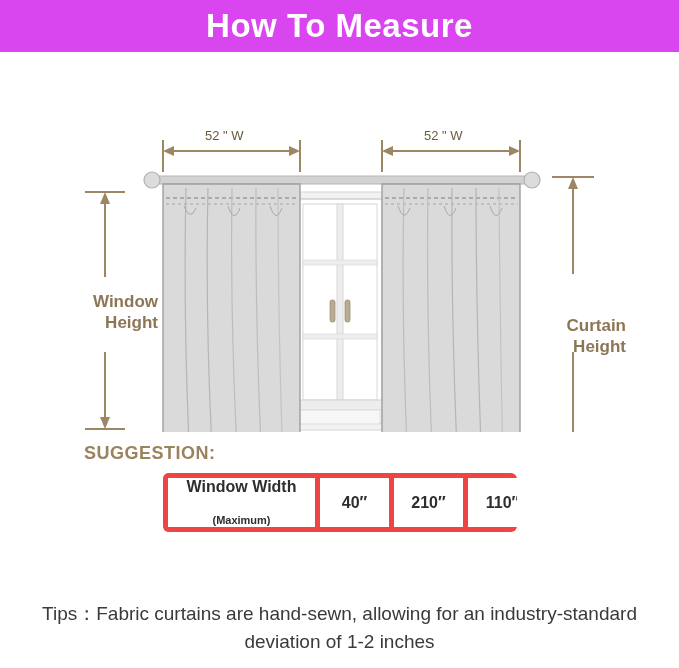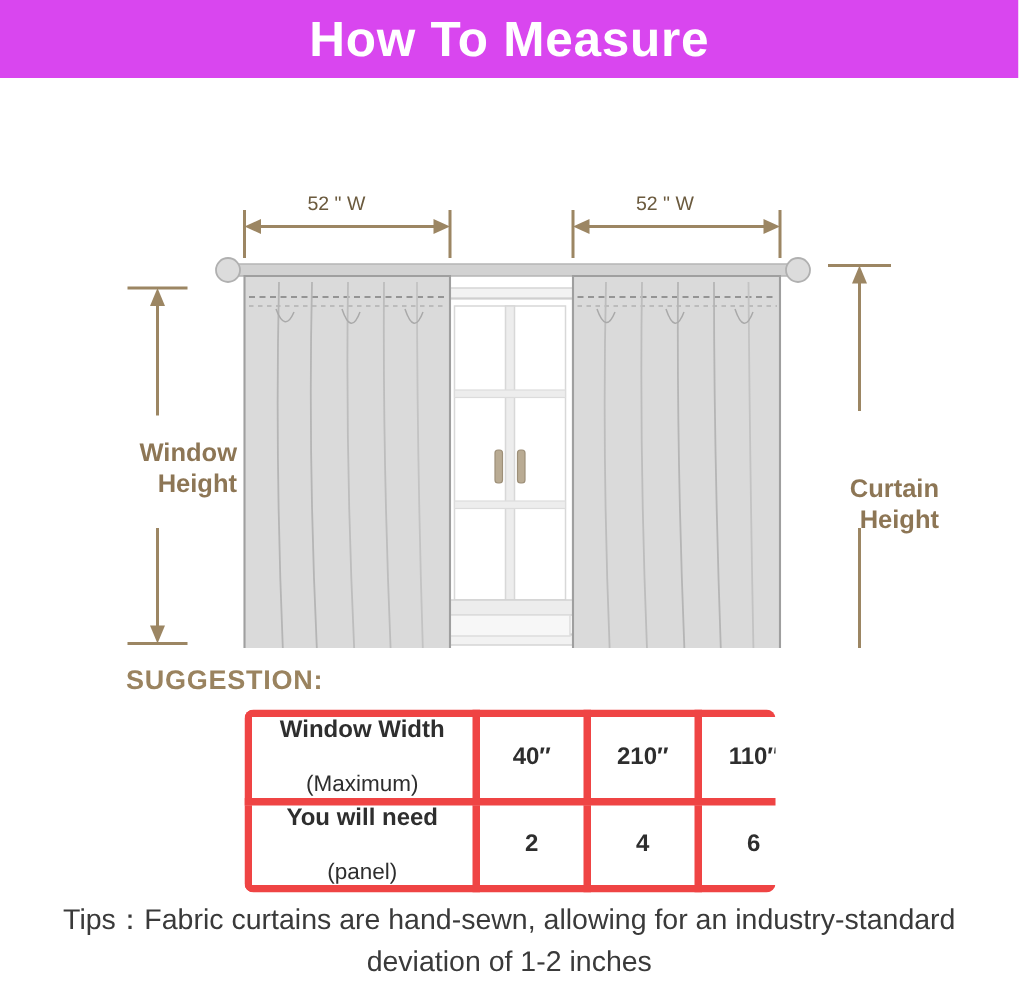--- a/index.html
+++ b/index.html
@@ -93,22 +93,22 @@
     font-weight: bold;
     color: #2e2e2e;
     padding: 0;
   }
   table.suggest td.label-cell {
     width: 147px;
     line-height: 1.15;
   }
   td.label-cell .sub {
     display: block;
-    font-size: 15px;
-    font-weight: normal;
+    font-size: 11px;
+    font-weight: bold;
     color: #2e2e2e;
     margin-top: 18px;
   }
   table.suggest td.val {
     width: 69px;
     font-size: 16px;
   }
   
   .table-wrap { border-radius: 6px; overflow: hidden; }
 
@@ -235,28 +235,19 @@
     <tbody>
       <tr>
         <td class="label-cell">
           <span>Window Width</span>
           <span class="sub">(Maximum)</span>
         </td>
         <td class="val">40″</td>
         <td class="val">210″</td>
         <td class="val">110″</td>
       </tr>
-      <tr>
-        <td class="label-cell">
-          <span>You will need</span>
-          <span class="sub">(panel)</span>
-        </td>
-        <td class="val">2</td>
-        <td class="val">4</td>
-        <td class="val">6</td>
-      </tr>
     </tbody>
   </table>
 </div>
 
 <div class="tips">
   <span class="tip-key">Tips：</span><span>Fabric curtains are hand-sewn, allowing for an industry-standard deviation of 1-2 inches</span>
 </div>
 
 </body></html>

